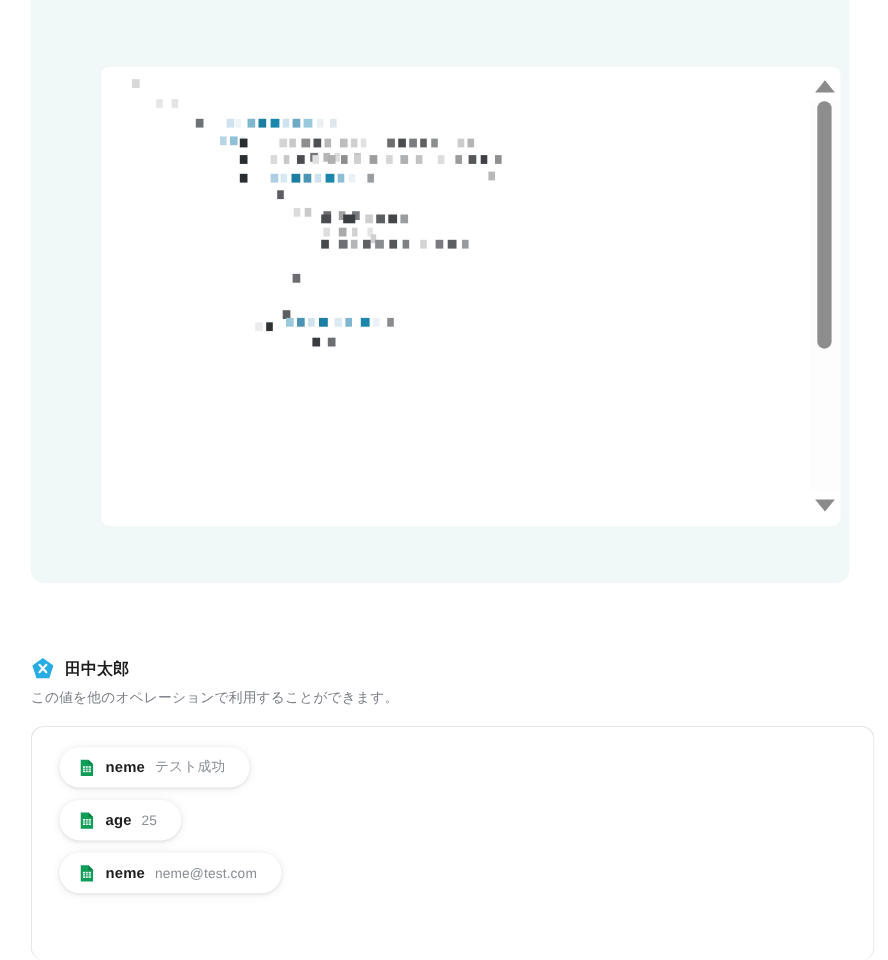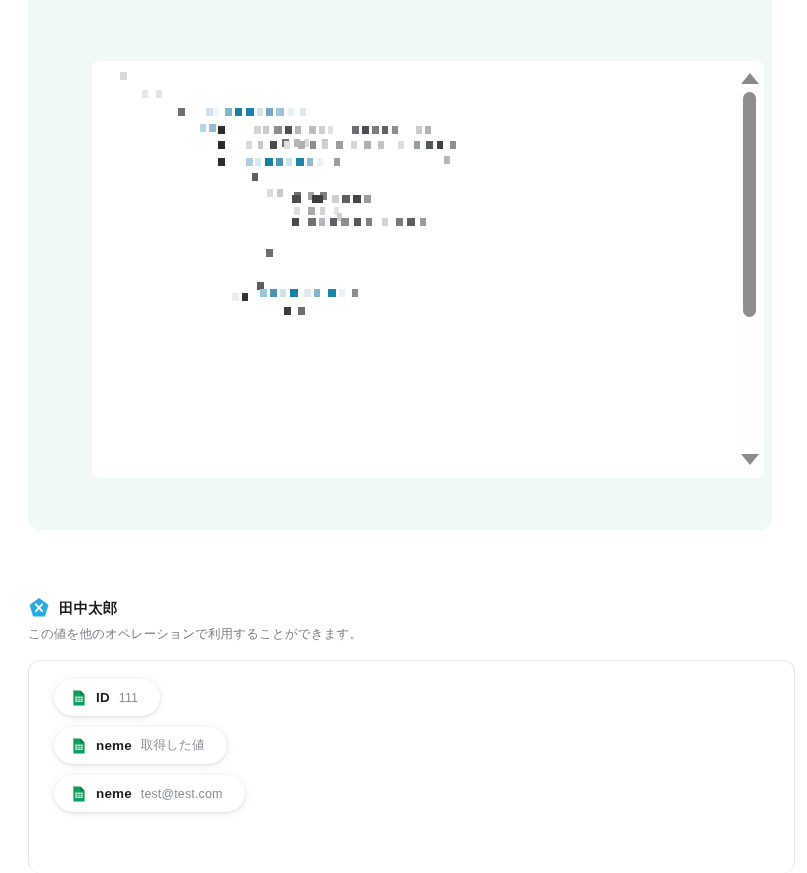--- a/index.html
+++ b/index.html
@@ -250,37 +250,37 @@
 
 <div class="values-card">
   <div class="chip-list" id="chip-list">
       <div class="chip">
         <svg viewBox="0 0 16 16" class="chip-icon">
           <path d="M2.4 0.6 h7.0 l4.2 4.2 v10.6 h-11.2 z" fill="#0f9d58"></path>
           <path d="M9.4 0.6 l4.2 4.2 h-4.2 z" fill="#0c8043"></path>
           <rect x="4.4" y="6.6" width="7.2" height="5.4" fill="#ffffff"></rect>
           <path d="M4.4 8.4 h7.2 M4.4 10.2 h7.2 M6.8 6.6 v5.4 M9.2 6.6 v5.4" stroke="#0f9d58" stroke-width="0.75"></path>
         </svg>
-        <span class="chip-key">ID</span>
-        <span class="chip-val">111</span>
+        <span class="chip-key">neme</span>
+        <span class="chip-val">テスト成功</span>
+      </div>
+      <div class="chip">
+        <svg viewBox="0 0 16 16" class="chip-icon">
+          <path d="M2.4 0.6 h7.0 l4.2 4.2 v10.6 h-11.2 z" fill="#0f9d58"></path>
+          <path d="M9.4 0.6 l4.2 4.2 h-4.2 z" fill="#0c8043"></path>
+          <rect x="4.4" y="6.6" width="7.2" height="5.4" fill="#ffffff"></rect>
+          <path d="M4.4 8.4 h7.2 M4.4 10.2 h7.2 M6.8 6.6 v5.4 M9.2 6.6 v5.4" stroke="#0f9d58" stroke-width="0.75"></path>
+        </svg>
+        <span class="chip-key">age</span>
+        <span class="chip-val">25</span>
       </div>
       <div class="chip">
         <svg viewBox="0 0 16 16" class="chip-icon">
           <path d="M2.4 0.6 h7.0 l4.2 4.2 v10.6 h-11.2 z" fill="#0f9d58"></path>
           <path d="M9.4 0.6 l4.2 4.2 h-4.2 z" fill="#0c8043"></path>
           <rect x="4.4" y="6.6" width="7.2" height="5.4" fill="#ffffff"></rect>
           <path d="M4.4 8.4 h7.2 M4.4 10.2 h7.2 M6.8 6.6 v5.4 M9.2 6.6 v5.4" stroke="#0f9d58" stroke-width="0.75"></path>
         </svg>
         <span class="chip-key">neme</span>
-        <span class="chip-val">取得した値</span>
-      </div>
-      <div class="chip">
-        <svg viewBox="0 0 16 16" class="chip-icon">
-          <path d="M2.4 0.6 h7.0 l4.2 4.2 v10.6 h-11.2 z" fill="#0f9d58"></path>
-          <path d="M9.4 0.6 l4.2 4.2 h-4.2 z" fill="#0c8043"></path>
-          <rect x="4.4" y="6.6" width="7.2" height="5.4" fill="#ffffff"></rect>
-          <path d="M4.4 8.4 h7.2 M4.4 10.2 h7.2 M6.8 6.6 v5.4 M9.2 6.6 v5.4" stroke="#0f9d58" stroke-width="0.75"></path>
-        </svg>
-        <span class="chip-key">neme</span>
-        <span class="chip-val">test@test.com</span>
+        <span class="chip-val">neme@test.com</span>
       </div>
     </div>
 </div>
 
 </body></html>

